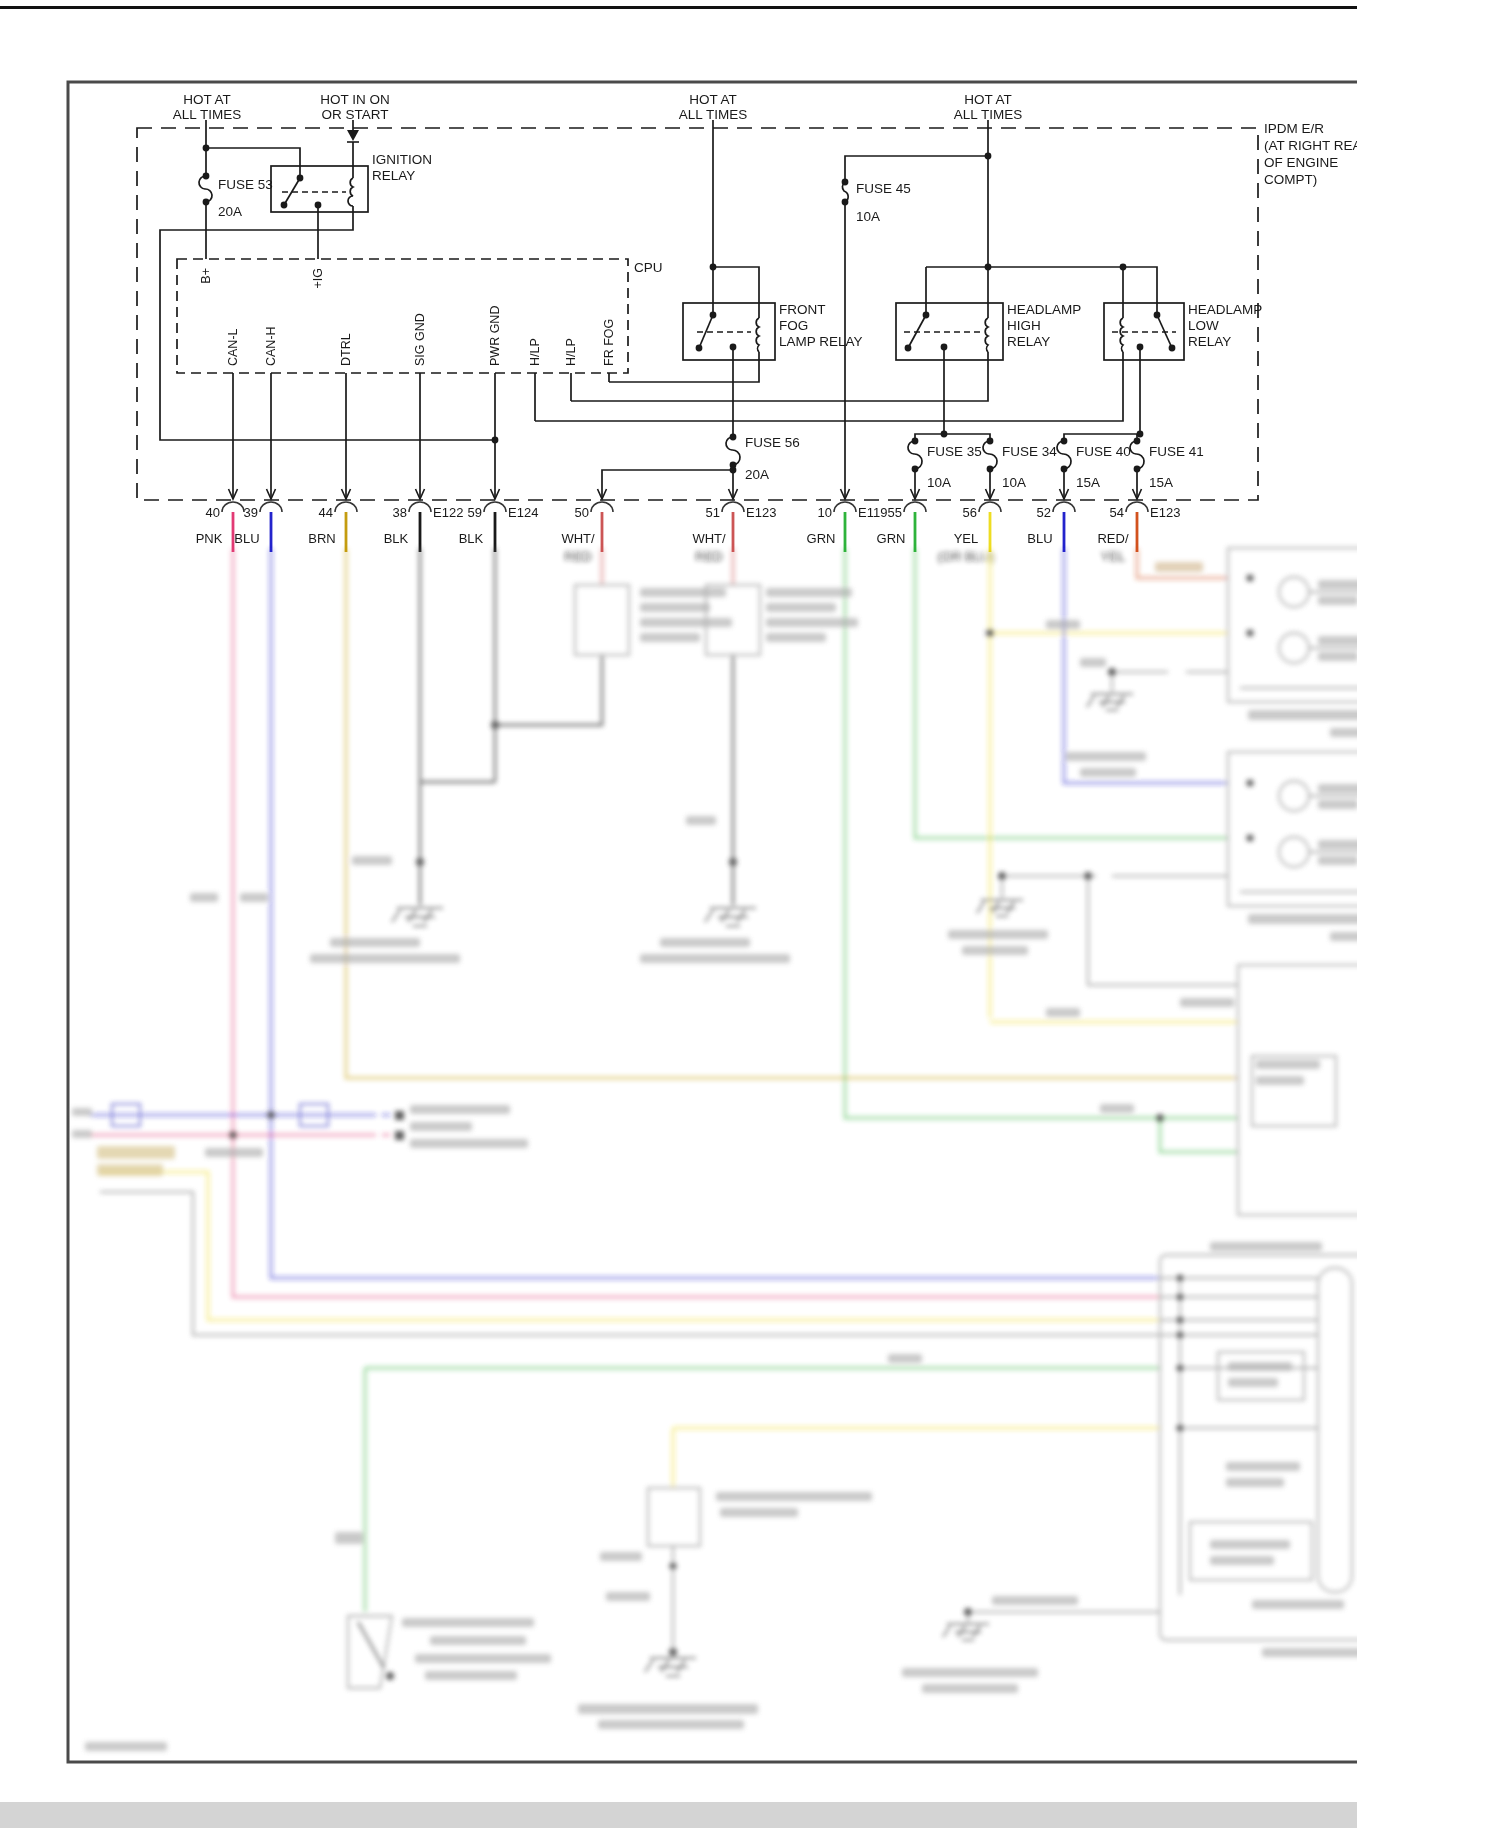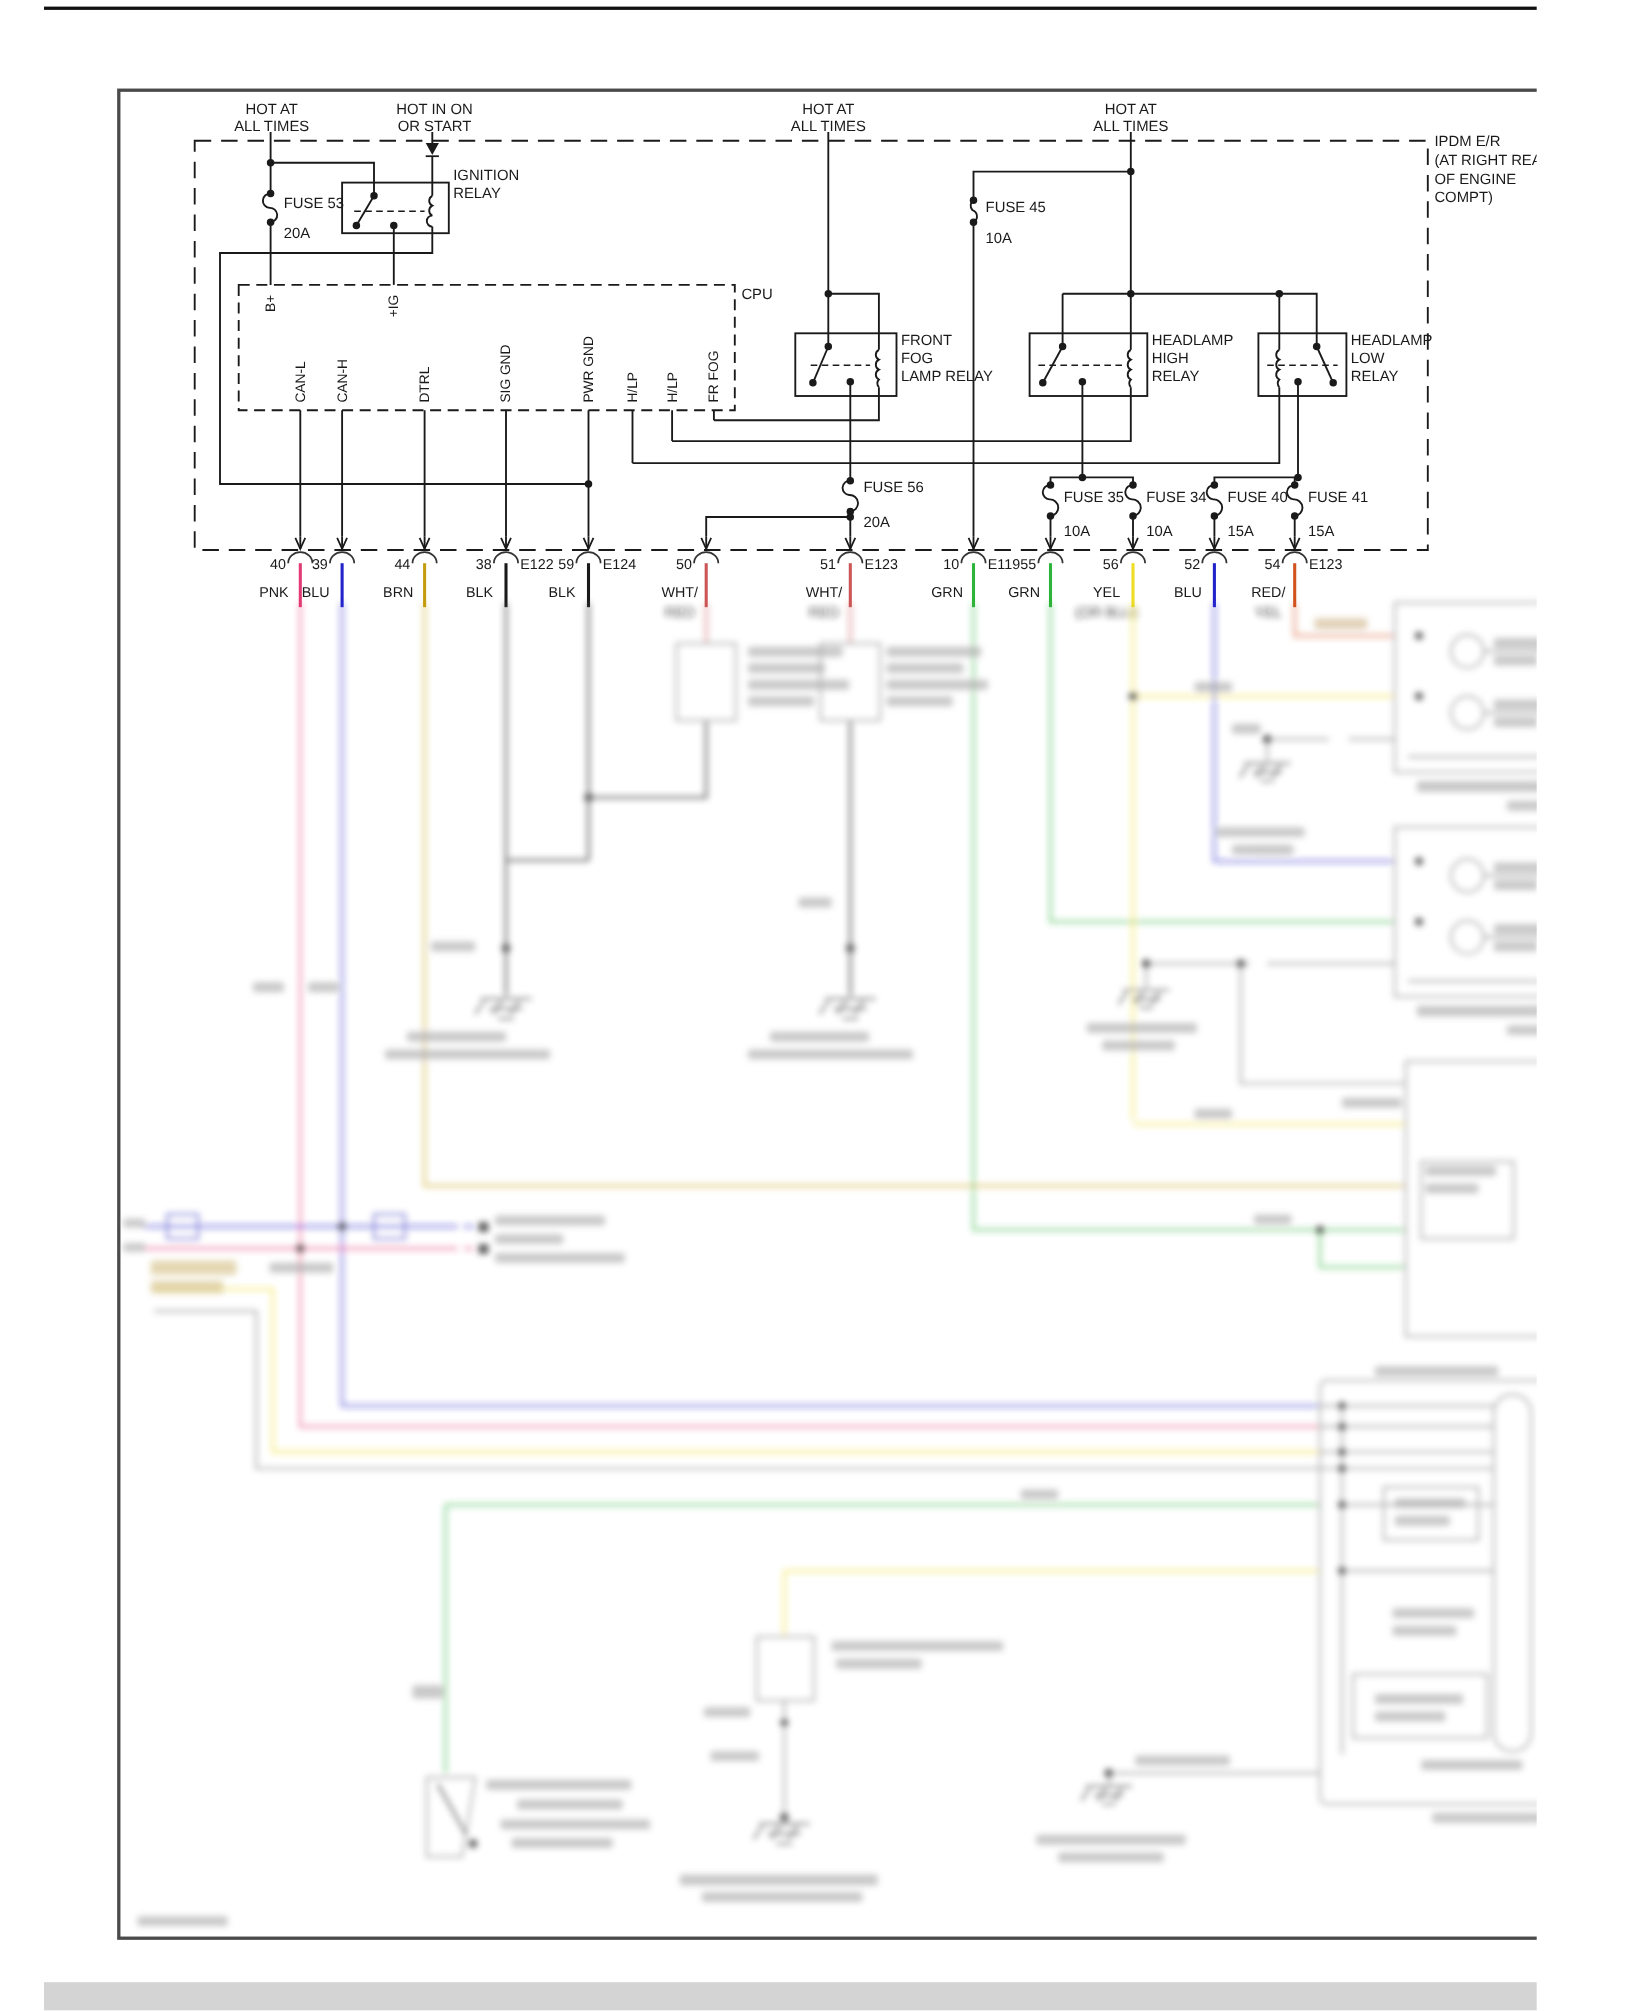--- a/index.html
+++ b/index.html
@@ -1,17 +1,17 @@
 <!DOCTYPE html>
 <html><head>
 <meta charset="utf-8">
 <style>
   html,body{margin:0;padding:0;background:#fff;}
   #stage{position:relative;width:1357px;height:1828px;background:#ffffff;overflow:hidden;
-         font-family:"Liberation Sans", sans-serif;margin-left:40px;}
+         font-family:"Liberation Sans", sans-serif;}
   svg text{font-family:"Liberation Sans", sans-serif;fill:#1a1a1a;}
   .lbl{font-size:13.5px;}
   .ctr{text-anchor:middle;}
   .rot{font-size:12.5px;}
   .num{font-size:13px;}
 </style>
 </head>
 <body>
 <div id="stage">
 

